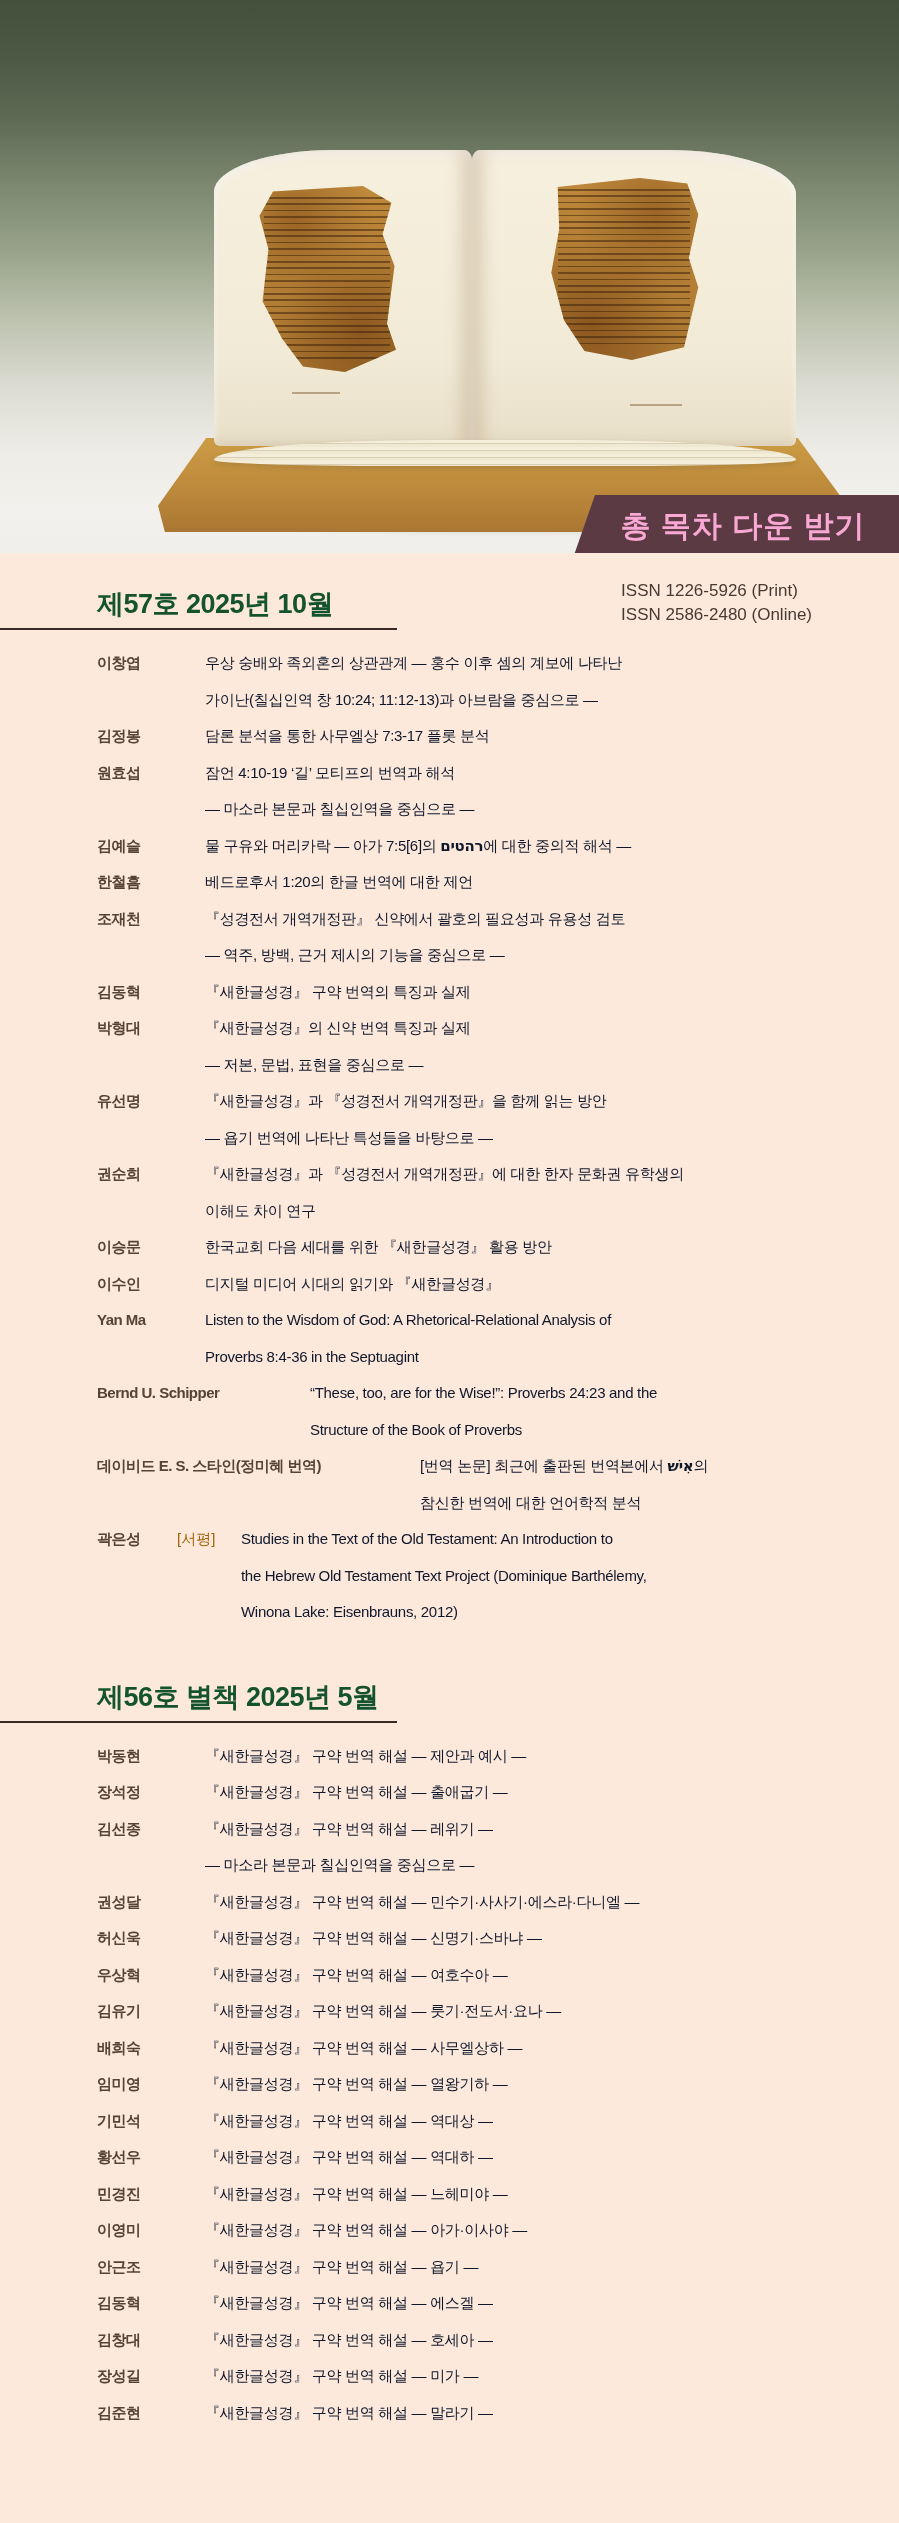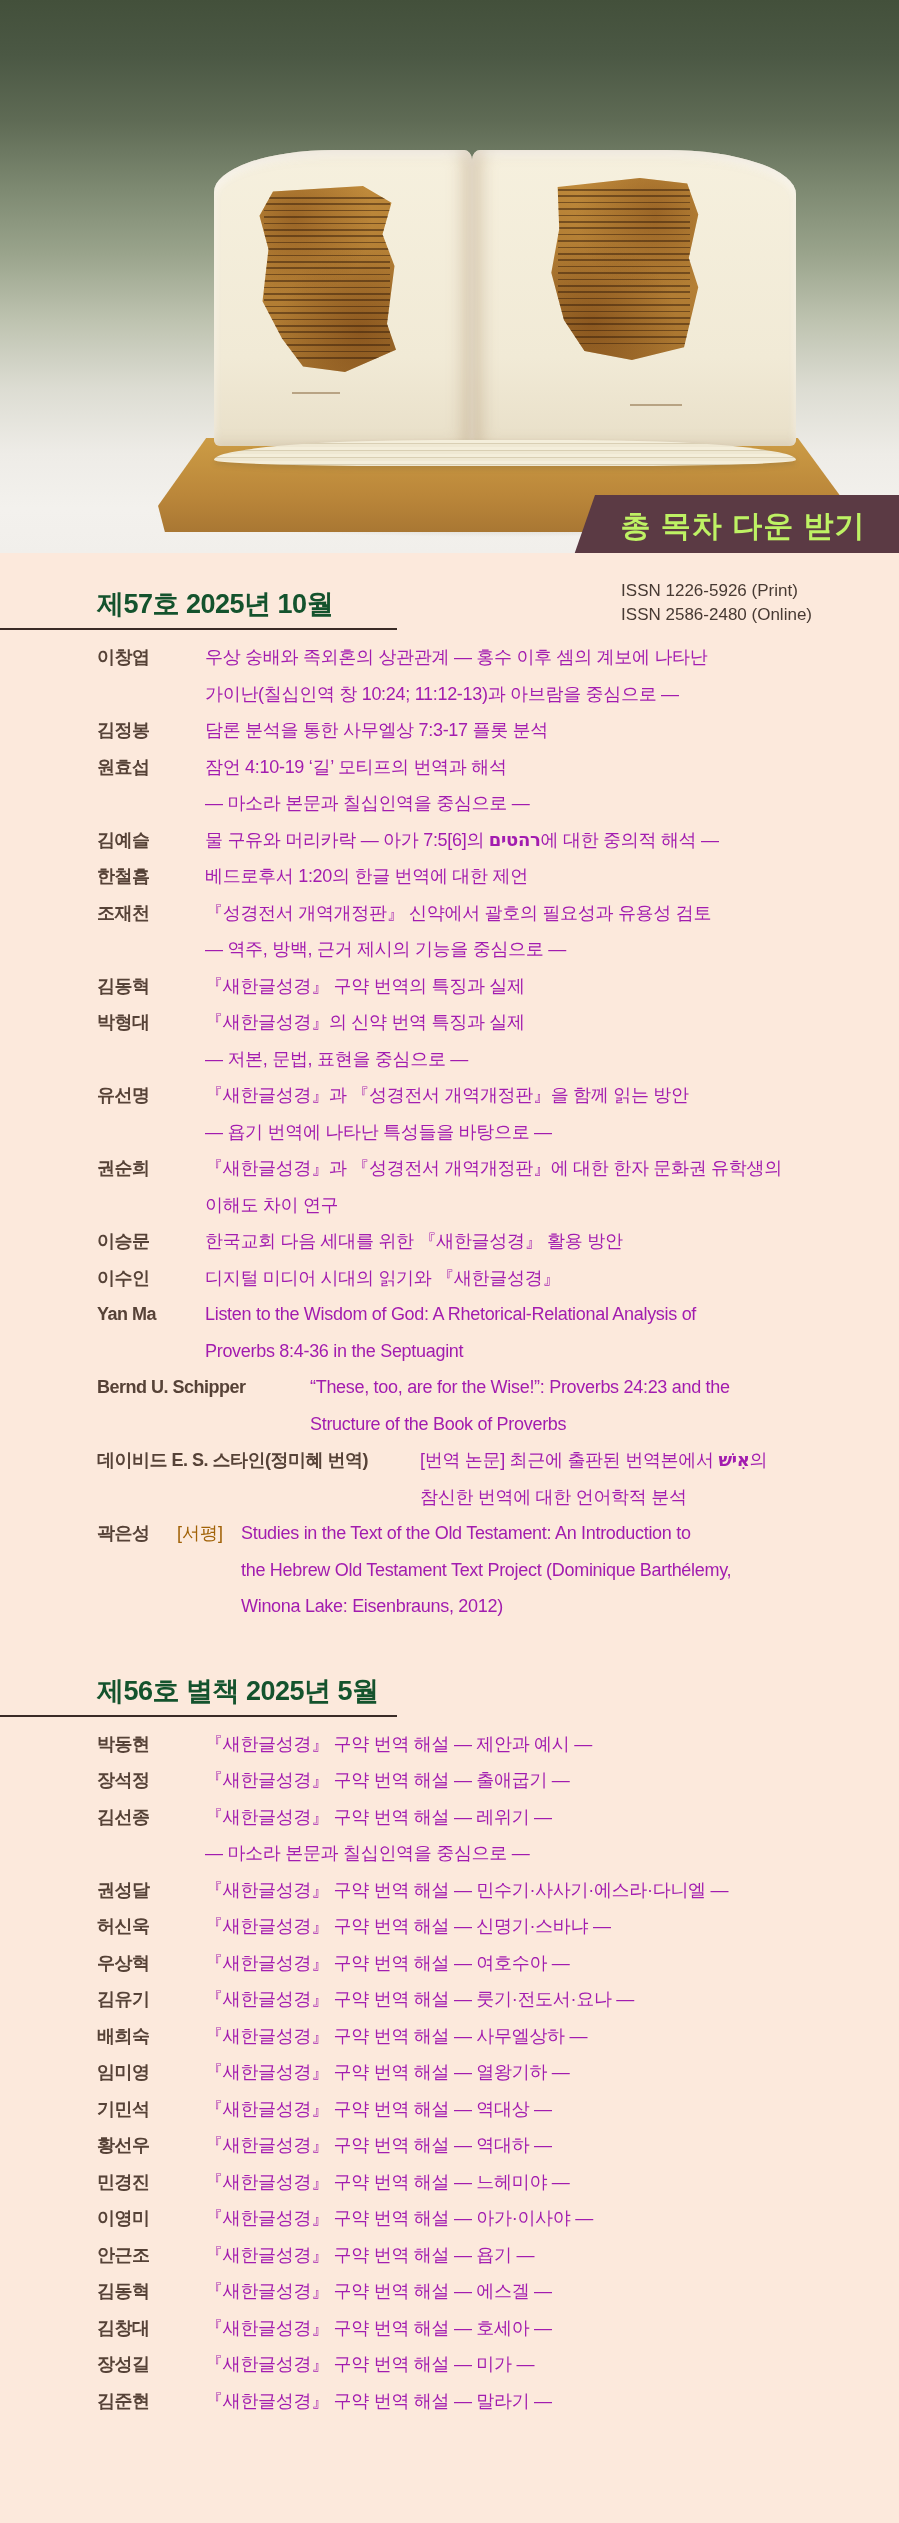--- a/index.html
+++ b/index.html
@@ -80,21 +80,21 @@
   .caption-right{left:630px;top:404px;width:52px;}
   
   .banner{
     position:absolute;top:495px;right:0;width:326px;height:63px;
     background:#5b3a44;
     clip-path:polygon(22px 0, 100% 0, 100% 100%, 0 100%);
     display:flex;align-items:center;justify-content:center;
     cursor:pointer;text-decoration:none;
   }
   .banner span{
-    color:#bef264;font-size:30px;font-weight:800;letter-spacing:1px;
+    color:#f9a8d4;font-size:30px;font-weight:800;letter-spacing:1px;
     padding-left:14px;
   }
   
   .content{
     position:relative;
     box-sizing:border-box;
     height:1970px;
     background:#fce9dc;
     padding-top:34px;
   }
@@ -104,31 +104,31 @@
   }
   .sec-title{
     margin-left:97px;
     font-size:27px;line-height:34px;font-weight:700;color:#14532d;
     letter-spacing:-0.5px;
   }
   .rule{
     width:397px;height:2px;background:#3a2b26;margin-top:7px;
   }
   .entries{
-    margin-left:97px;margin-top:9px;
-    font-size:18px;
+    margin-left:97px;margin-top:15px;
+    font-size:15px;
   }
   .entry{display:flex;align-items:flex-start;}
   .entry .author{
     flex:0 0 auto;width:108px;
     font-weight:700;color:#564237;line-height:36.5px;
     letter-spacing:-0.5px;
   }
   .entry .tag{flex:0 0 auto;width:64px;color:#a16207;line-height:36.5px;}
-  .entry .titlelines{flex:1;color:#a21caf;}
+  .entry .titlelines{flex:1;color:#0f172a;}
   .entry .line{line-height:36.5px;letter-spacing:-0.3px;}
   .v-schipper .author{width:213px;}
   .v-stein .author{width:323px;}
   .v-review .author{width:80px;}
   .seg-i{}
   .seg-b{font-weight:700;font-family:"DejaVu Sans",sans-serif;}
   .section + .section{margin-top:49px;}
 </style>
 </head>
 <body>

